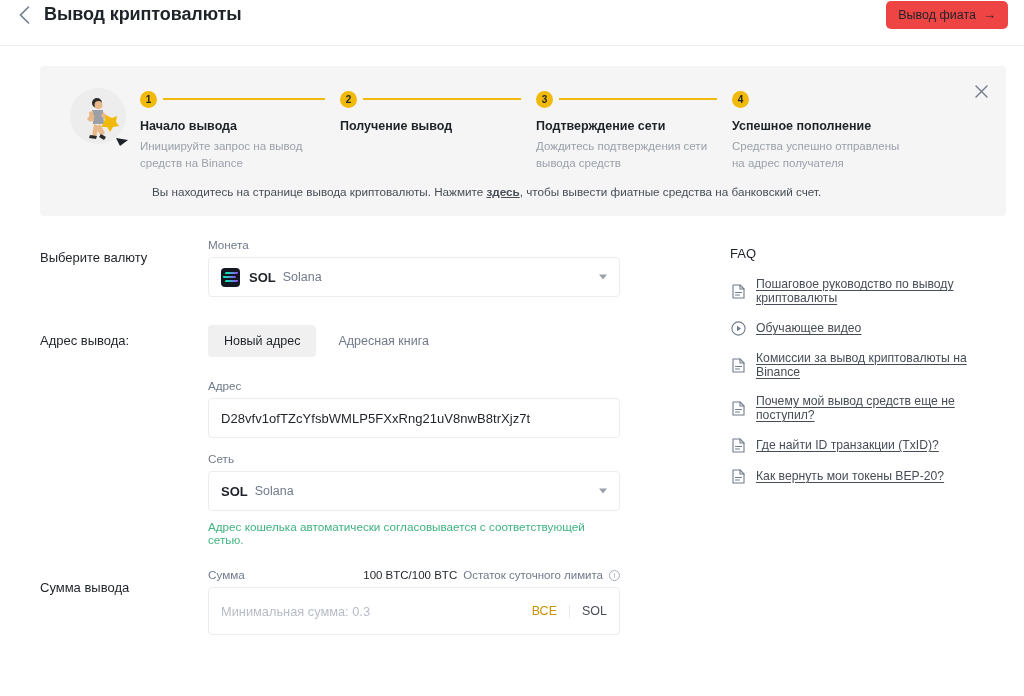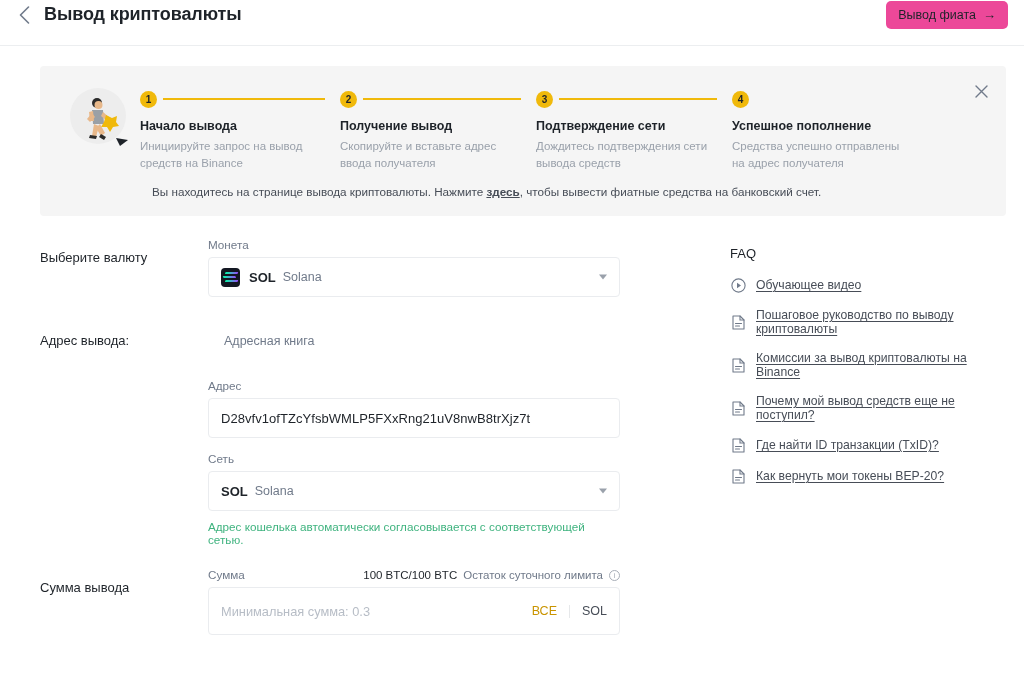--- a/index.html
+++ b/index.html
@@ -32,21 +32,21 @@
   .page-title {
     font-size: 18px;
     font-weight: bold;
     letter-spacing: -0.1px;
     margin-left: 6px;
     color: #1e2329;
   }
   .spacer { flex: 1 1 auto; }
   .fiat-btn {
     display: flex; align-items: center; gap: 7px;
-    background: #ec4899;
+    background: #ef4444;
     border-radius: 5px;
     padding: 7px 12px;
     font-size: 12.5px;
     color: #1e2329;
     cursor: pointer;
     border: none;
     font-family: inherit;
   }
   .fiat-btn .arrow { font-size: 13px; line-height: 1; }
 
@@ -385,21 +385,20 @@
           </div>
           <div class="step-title">Начало вывода</div>
           <div class="step-desc">Инициируйте запрос на вывод средств на Binance</div>
         </div>
         <div class="step s2">
           <div class="step-head">
             <div class="dot">2</div>
             <div class="line"></div>
           </div>
           <div class="step-title">Получение вывод</div>
-          <div class="step-desc">Скопируйте и вставьте адрес ввода получателя</div>
         </div>
         <div class="step s3">
           <div class="step-head">
             <div class="dot">3</div>
             <div class="line"></div>
           </div>
           <div class="step-title">Подтверждение сети</div>
           <div class="step-desc">Дождитесь подтверждения сети вывода средств</div>
         </div>
         <div class="step s4">
@@ -435,20 +434,21 @@
             <span class="name">Solana</span>
             <span class="caret"></span>
           </div>
         </div>
       </div>
 
       <div class="row" style="margin-top:24px;">
         <div class="row-label">Адрес вывода:</div>
         <div class="row-body">
           <div class="tabs">
+            <div class="tab active">Новый адрес</div>
             <div class="tab">Адресная книга</div>
           </div>
 
           <div style="margin-top:22px;">
             <div class="field-label">Адрес</div>
             <div class="input-box">
               <span class="addr-value">D28vfv1ofTZcYfsbWMLP5FXxRng21uV8nwB8trXjz7t</span>
             </div>
           </div>
 
@@ -487,36 +487,36 @@
 
         </div>
       </div>
     </div>
 
     <div class="faq-col">
       <div class="faq-title">FAQ</div>
 
       <div class="faq-item">
         <span class="faq-ico">
+          <svg width="13" height="15" viewBox="0 0 13 15" fill="none">
+            <path d="M1 1h7l4 4v9H1V1z" stroke="#707a8a" stroke-width="1.1" stroke-linejoin="round"></path>
+            <path d="M8 1v4h4M3.5 8.5h6M3.5 11h4" stroke="#707a8a" stroke-width="1.1" stroke-linecap="round"></path>
+          </svg>
+        </span>
+        <span class="faq-link">Пошаговое руководство по выводу криптовалюты</span>
+      </div>
+
+      <div class="faq-item">
+        <span class="faq-ico">
           <svg width="15" height="15" viewBox="0 0 15 15" fill="none">
             <circle cx="7.5" cy="7.5" r="6.6" stroke="#707a8a" stroke-width="1.1"></circle>
             <path d="M6 4.8L10 7.5L6 10.2V4.8Z" fill="#707a8a"></path>
           </svg>
         </span>
         <span class="faq-link">Обучающее видео</span>
-      </div>
-
-      <div class="faq-item">
-        <span class="faq-ico">
-          <svg width="13" height="15" viewBox="0 0 13 15" fill="none">
-            <path d="M1 1h7l4 4v9H1V1z" stroke="#707a8a" stroke-width="1.1" stroke-linejoin="round"></path>
-            <path d="M8 1v4h4M3.5 8.5h6M3.5 11h4" stroke="#707a8a" stroke-width="1.1" stroke-linecap="round"></path>
-          </svg>
-        </span>
-        <span class="faq-link">Пошаговое руководство по выводу криптовалюты</span>
       </div>
 
       <div class="faq-item">
         <span class="faq-ico">
           <svg width="13" height="15" viewBox="0 0 13 15" fill="none">
             <path d="M1 1h7l4 4v9H1V1z" stroke="#707a8a" stroke-width="1.1" stroke-linejoin="round"></path>
             <path d="M8 1v4h4M3.5 8.5h6M3.5 11h4" stroke="#707a8a" stroke-width="1.1" stroke-linecap="round"></path>
           </svg>
         </span>
         <span class="faq-link">Комиссии за вывод криптовалюты на Binance</span>

